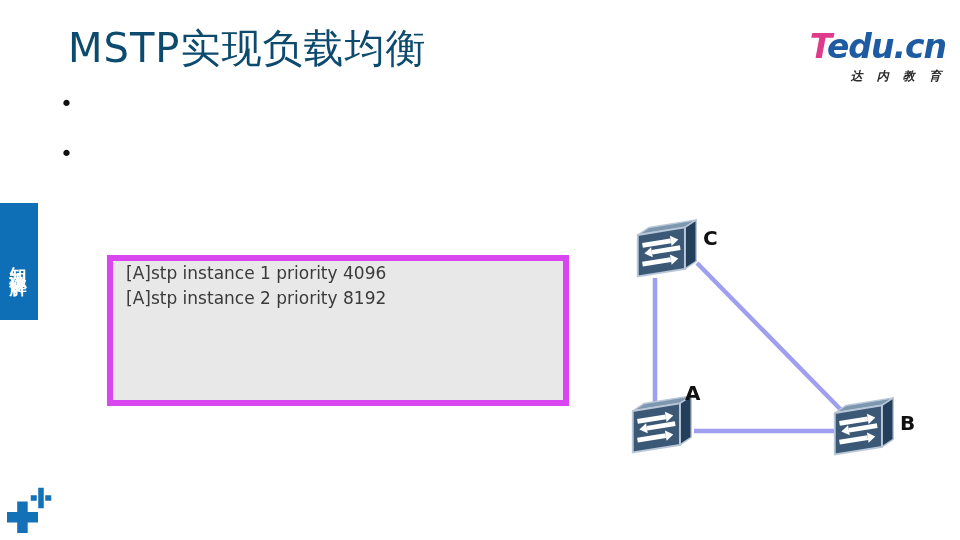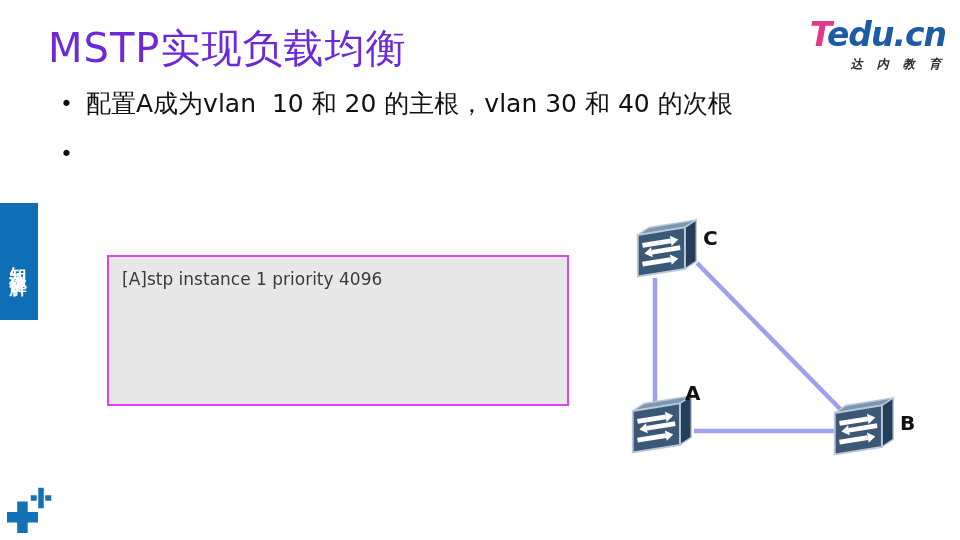--- a/index.html
+++ b/index.html
@@ -8,32 +8,32 @@
     position: relative;
     width: 960px; height: 540px;
     background: #ffffff;
     overflow: hidden;
     font-family: "DejaVu Sans", "Liberation Sans", sans-serif;
   }
 
   
   .slide-title {
     position: absolute;
-    left: 48px; top: 21px;
+    left: 68px; top: 21px;
     font-size: 40px;
     font-weight: 400;
-    color: #6d28d9;
+    color: #0c4a6e;
     letter-spacing: 1px;
     white-space: pre;
   }
 
   
   .logo {
     position: absolute;
-    left: 798px; top: 18px;
+    left: 798px; top: 30px;
     width: 148px;
     text-align: right;
     line-height: 1;
   }
   .logo .brand {
     font-size: 33px;
     font-weight: 700;
     font-style: italic;
     letter-spacing: -1px;
     white-space: pre;
@@ -91,22 +91,22 @@
     letter-spacing: 5px;
     white-space: pre;
   }
 
   
   .code-box {
     position: absolute;
     left: 107px; top: 255px;
     width: 462px; height: 151px;
     background: #e8e8e8;
-    border: 2px solid #d946ef;
-    padding: 10px 0 0 13px;
+    border: 6px solid #d946ef;
+    padding: 0 0 0 13px;
   }
   .code-line {
     font-size: 17px;
     line-height: 25px;
     min-height: 25px;
     color: #3a3a3a;
     white-space: pre;
   }
 
   
@@ -134,33 +134,33 @@
 <h1 class="slide-title">MSTP实现负载均衡</h1>
 
 <div class="logo">
   <div class="brand"><span class="brand-first">T</span><span class="brand-rest">edu.cn</span></div>
   <div class="tagline">达 内 教 育</div>
 </div>
 
 <div class="bullets">
   <div class="bullet-row">
     <span class="bullet-dot">•</span>
-    <span class="bullet-text">配置A成为vlan  10 和 20 的主根，vlan 30 和 40 的次根</span>
   </div>
   <div class="bullet-row">
     <span class="bullet-dot">•</span>
   </div>
 </div>
 
 <div class="sidebar-tab">
   <span class="vtext">知识讲解</span>
 </div>
 
 <div class="code-box">
   <div class="code-line">[A]stp instance 1 priority 4096</div>
+  <div class="code-line">[A]stp instance 2 priority 8192</div>
   <div class="code-line"></div>
 </div>
 
 <svg class="diagram-lines" viewBox="0 0 960 540">
   <line x1="655" y1="278" x2="655" y2="414" stroke="#9f9ff0" stroke-width="4.5"></line>
   <line x1="697" y1="263" x2="846" y2="415" stroke="#9f9ff0" stroke-width="4.5"></line>
   <line x1="694" y1="431" x2="840" y2="431" stroke="#9f9ff0" stroke-width="4.5"></line>
 </svg>
 
 <svg class="switch switch-c" viewBox="0 0 74 70">

